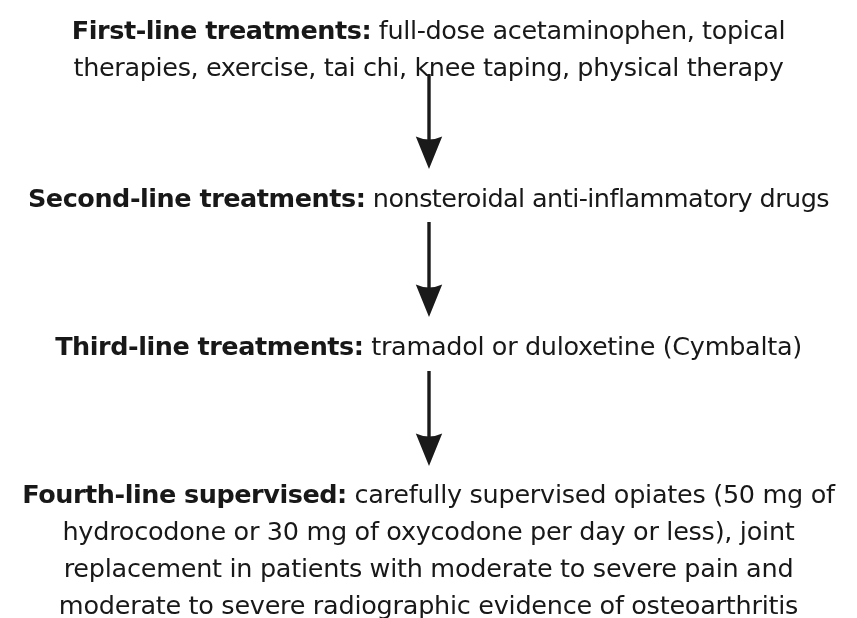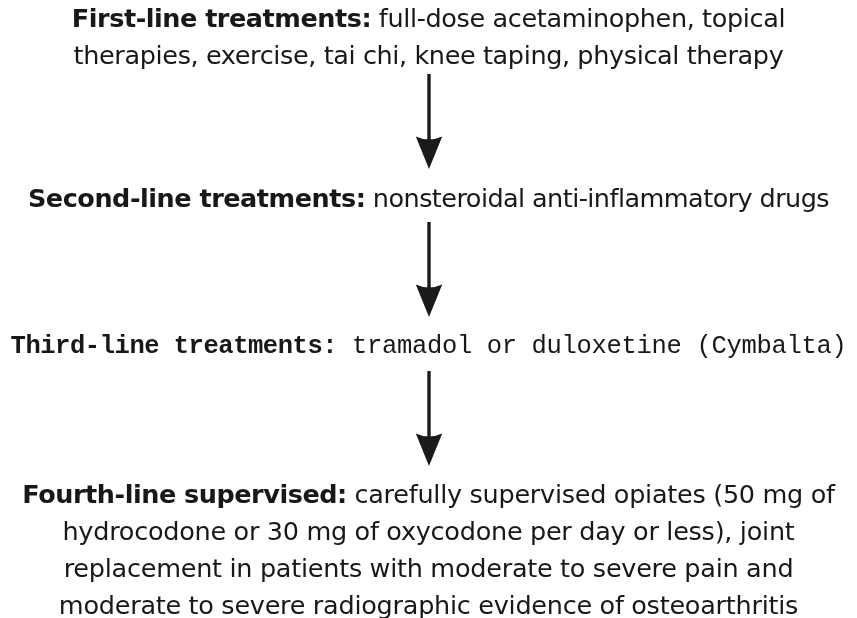--- a/index.html
+++ b/index.html
@@ -36,28 +36,28 @@
     font-weight: 400;
     color: #181818;
   }
 
   .tier .lbl {
     font-weight: 700;
     letter-spacing: -0.45px;
   }
 
   
-  #tier-1 { top: 0px; }
+  #tier-1 { top: 12px; }
   #tier-2 { top: 180px; }
   #tier-3 { top: 328px; }
   #tier-4 { top: 476px; }
 
   
   #tier-2 { letter-spacing: -0.55px; }
-  #tier-3 { letter-spacing: -0.3px; font-family: Liberation Mono, monospace; }
+  #tier-3 { letter-spacing: -0.3px; }
   #tier-4 { letter-spacing: -0.25px; }
 
   .arrow {
     position: absolute;
     left: 0;
     width: 857px;
     height: 0;
     pointer-events: none;
   }
   .arrow svg {

